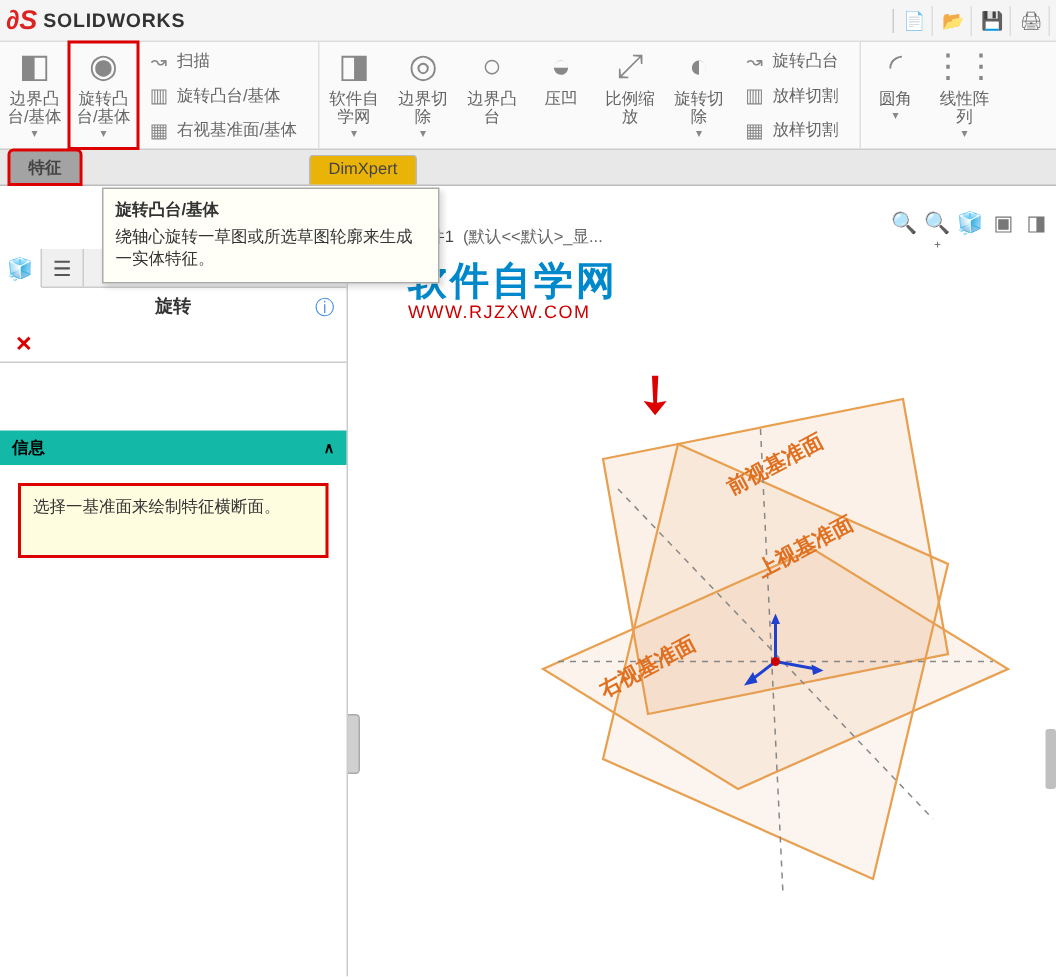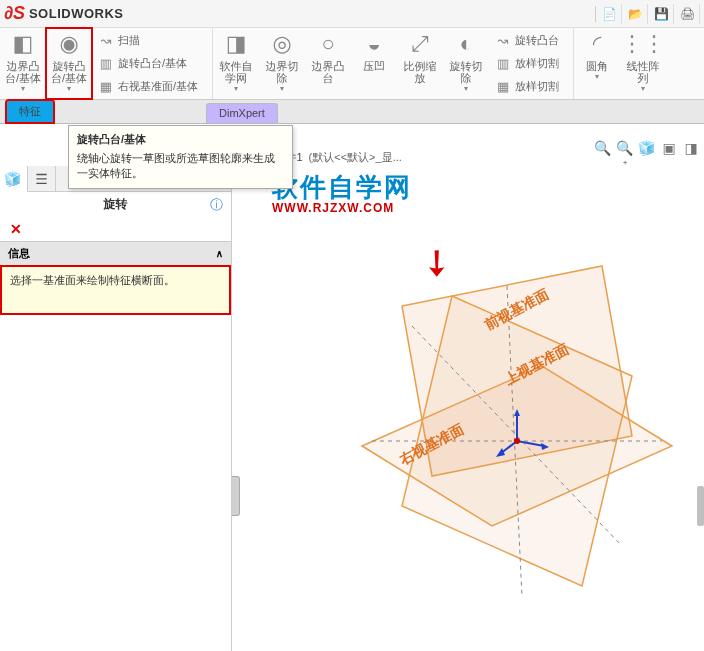--- a/index.html
+++ b/index.html
@@ -20,51 +20,51 @@
 .ribbon-large { display: flex; flex-direction: column; align-items: center; width: 46px; padding: 2px; text-align: center; cursor: pointer; position: relative; }
 .ribbon-large .icn { width: 28px; height: 28px; display:flex; align-items:center; justify-content:center; font-size:22px; color:#888; }
 .ribbon-large .lbl { font-size: 11px; color: #666; line-height: 1.1; margin-top: 2px; }
 .ribbon-large .arrow { font-size: 8px; color: #888; }
 .ribbon-stack { display: flex; flex-direction: column; justify-content: space-evenly; height: 100%; padding: 0 2px; }
 .ribbon-small { display: flex; align-items: center; font-size: 11px; color: #666; padding: 2px 4px; cursor: pointer; }
 .ribbon-small .icn { width: 16px; height: 16px; margin-right: 4px; display:flex; align-items:center; justify-content:center; font-size:13px; color:#888; }
 .highlight-red { outline: 2px solid #d00; outline-offset: -1px; }
 
 .tabs { display: flex; height: 24px; background: #e8e8e8; border-bottom: 1px solid #bbb; padding-left: 6px; align-items: flex-end; }
-.tab { padding: 3px 12px 4px; background: #c4b5fd; border: 1px solid #bbb; border-bottom: none; margin-right: 2px; border-radius: 3px 3px 0 0; font-size: 11px; color: #444; cursor: pointer; position: relative; }
-.tab.active { background: #0ea5e9; font-weight: normal; }
+.tab { padding: 3px 12px 4px; background: #eab308; border: 1px solid #bbb; border-bottom: none; margin-right: 2px; border-radius: 3px 3px 0 0; font-size: 11px; color: #444; cursor: pointer; position: relative; }
+.tab.active { background: #a3a3a3; font-weight: bold; }
 
 .tooltip-box { position: absolute; left: 68px; top: 125px; width: 225px; background: #fffff8; border: 1px solid #aaa; padding: 6px 8px; font-size: 11px; color: #333; box-shadow: 2px 2px 4px rgba(0,0,0,0.15); z-index: 100; }
 .tooltip-title { font-weight: bold; margin-bottom: 4px; }
 .tooltip-body { line-height: 1.4; }
 
 .doc-area { position: absolute; left: 260px; top: 140px; right: 0; display: flex; align-items: center; }
 .doc-row { display:flex; align-items:center; gap:6px; font-size:11px; color:#444; }
 .doc-right-icons { margin-left:auto; margin-right:4px; display:flex; gap:4px; color:#777; font-size:14px; }
 .doc-icon { width:18px; text-align:center; }
 
 .left-panel { position: absolute; left: 0; top: 166px; width: 232px; bottom: 0; background: #fff; border-right: 1px solid #ccc; }
 .panel-tabs { display: flex; height: 26px; background: #f0f0f0; border-bottom: 1px solid #ccc; }
 .panel-tab { width: 28px; display:flex; align-items:center; justify-content:center; border-right: 1px solid #ccc; cursor: pointer; font-size:14px; color:#555; }
 .panel-tab.active { background: #fff; border-bottom: 1px solid #fff; margin-bottom: -1px; }
 .panel-header { display:flex; align-items:flex-start; justify-content:center; padding: 4px; position: relative; }
 .panel-header-title { font-weight: bold; font-size: 12px; color: #333; }
 .panel-help { position:absolute; right:8px; color:#4a90e2; font-size:13px; cursor:pointer; }
 .close-x { color: #d00; font-size: 14px; font-weight: bold; padding: 4px 10px; cursor: pointer; }
 .info-section { border-top: 1px solid #ccc; }
-.info-header { background: #e5e5e5; padding: 4px 8px; display:flex; align-items:center; justify-content:space-between; font-weight:bold; font-size:11px; cursor:pointer; }
+.info-header { background: #14b8a6; padding: 4px 8px; display:flex; align-items:center; justify-content:space-between; font-weight:bold; font-size:11px; cursor:pointer;margin-top:45px; }
 .info-header .chev { font-size: 10px; }
-.info-body { background: #fffde0; border: 2px solid #d00; padding: 6px 8px; font-size: 11px; color: #333; margin: 0; height: 50px; }
+.info-body { background: #fffde0; border: 2px solid #d00; padding: 6px 8px; font-size: 11px; color: #333; margin: 12px; height: 50px; }
 
 .canvas { position: absolute; left: 232px; top: 166px; right: 0; bottom: 0; background: #fff; overflow: hidden; }
 .canvas-handle { position:absolute; left:0; top:310px; width:8px; height:40px; background:#d0d0d0; border:1px solid #aaa; border-left:none; border-radius:0 3px 3px 0; cursor:pointer; }
 
 .watermark { position:absolute; left:40px; top:4px; text-align:left; }
 .wm-cn { font-size: 26px; font-weight: bold; color: #0088cc; letter-spacing: 2px; }
-.wm-en { font-size: 12px; font-weight: bold; color: #c00; letter-spacing: 1px; margin-top:-4px; }
+.wm-en { font-size: 12px; font-weight: normal; color: #c00; letter-spacing: 1px; margin-top:-4px; }
 
 .arrow-annot { position:absolute; left:190px; top:76px; font-size:36px; color:#d00; transform: rotate(45deg); }
 
 .planes { position:absolute; left:110px; top:80px; width:340px; height:360px; }
 .plane-label { position:absolute; font-size:14px; font-weight:bold; color:#e07020; transform: rotate(-28deg); }
 .scrollbar-v-handle { position:absolute; right:0; top:320px; width:7px; height:40px; background:#c0c0c0; border-radius:2px; }
 </style>
 </head>
 <body>
 

